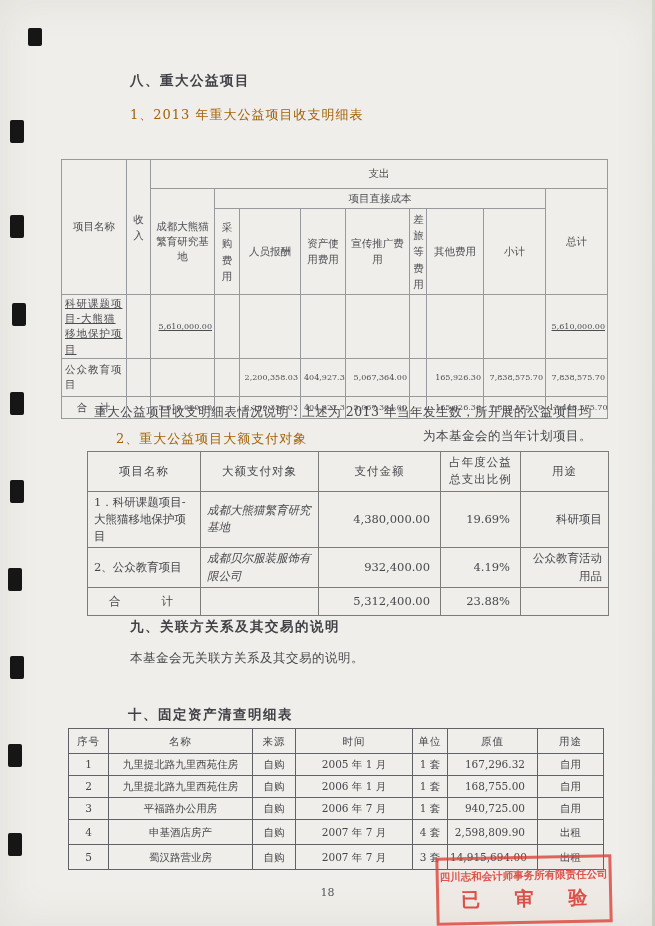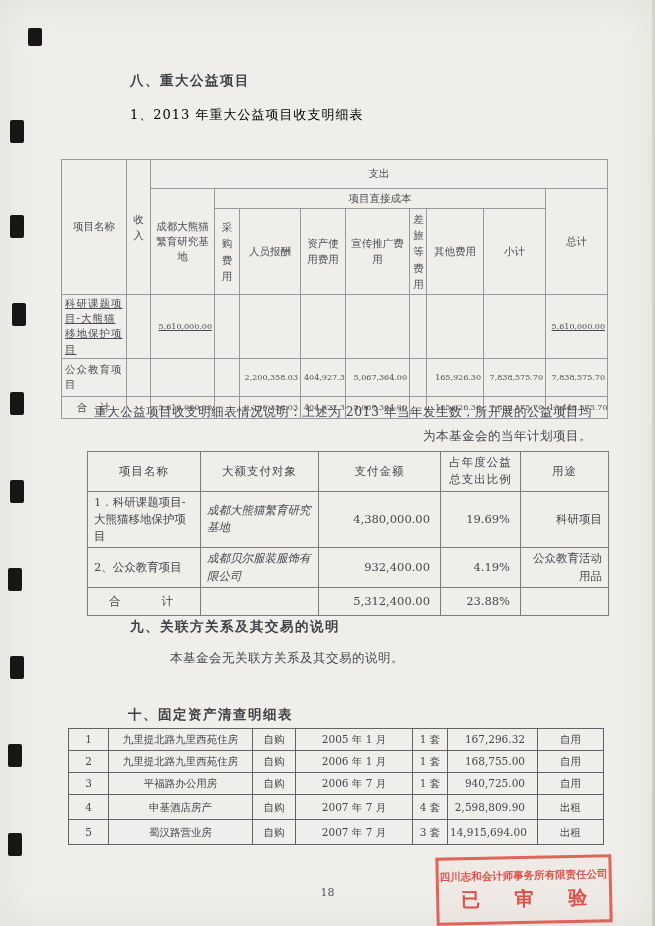--- a/index.html
+++ b/index.html
@@ -9,21 +9,21 @@
     background:#f0eeea;
     overflow:hidden;
     font-family:"DejaVu Serif","Liberation Serif",serif;
     color:#494b50;
     box-shadow:inset 0 0 40px rgba(120,120,110,0.12);
   }
   .edge-right{position:absolute;right:0;top:0;width:3px;height:100%;background:linear-gradient(to bottom,#c9cfc2,#b9c2b2);opacity:.7;}
   .bind-mark{position:absolute;background:#161616;width:14px;height:23px;border-radius:2px;}
 
   .h-section{position:absolute;font-size:13.5px;font-weight:600;letter-spacing:1.5px;color:#404247;}
-  .h-sub{position:absolute;font-size:13px;letter-spacing:1px;color:#000000;}
+  .h-sub{position:absolute;font-size:13px;letter-spacing:1px;color:#a16207;}
   .body-text{position:absolute;font-size:12.5px;letter-spacing:.5px;color:#45474c;}
 
   table{border-collapse:collapse;table-layout:fixed;position:absolute;}
   td{border:1px solid #98999c;overflow:hidden;vertical-align:middle;}
 
   
   .t1{left:61px;top:159px;width:546px;font-size:10.5px;color:#4c4e53;}
   .t1 td{text-align:center;padding:1px 3px;line-height:1.45;}
   .t1 tr.hr1 td{height:26px;}
   .t1 tr.hr2 td{height:17px;}
@@ -160,20 +160,21 @@
       <td class="num"></td>
       <td class="num">165,926.30</td>
       <td class="num">7,838,575.70</td>
       <td class="num">13,448,575.70</td>
     </tr>
   </tbody>
     </table>
 
   <div class="body-text" style="left:44px;top:400px;width:548px;text-indent:38px;line-height:1.95;text-align:right;">重大公益项目收支明细表情况说明：上述为 2013 年当年发生数，所开展的公益项目均为本基金会的当年计划项目。</div>
 
+  <div class="h-sub" style="left:116px;top:430px;">2、重大公益项目大额支付对象</div>
 
   <table class="t2">
     <colgroup>
       <col style="width:113px">
         <col style="width:118px">
         <col style="width:122px">
         <col style="width:80px">
         <col style="width:88px">
     </colgroup>
     <tbody>
@@ -202,35 +203,44 @@
       <td class="c-name">合　　计</td>
       <td class="c-payee"></td>
       <td class="c-amt">5,312,400.00</td>
       <td class="c-pct">23.88%</td>
       <td class="c-use"></td>
     </tr>
   </tbody>
     </table>
 
   <div class="h-section" style="left:130px;top:618px;">九、关联方关系及其交易的说明</div>
-  <div class="body-text" style="left:130px;top:650px;margin-left:40px;">本基金会无关联方关系及其交易的说明。</div>
+  <div class="body-text" style="left:130px;top:650px;">本基金会无关联方关系及其交易的说明。</div>
 
   <div class="h-section" style="left:128px;top:706px;">十、固定资产清查明细表</div>
 
   <table class="t3">
     <colgroup>
       <col style="width:40px">
         <col style="width:144px">
         <col style="width:43px">
         <col style="width:117px">
       <col style="width:35px">
         <col style="width:90px">
         <col style="width:66px">
     </colgroup>
     <tbody>
+        <tr class="hr">
+      <td>序号</td>
+      <td>名称</td>
+      <td>来源</td>
+      <td>时间</td>
+      <td>单位</td>
+      <td>原值</td>
+      <td>用途</td>
+    </tr>
     <tr class="r r1">
       <td>1</td>
       <td>九里提北路九里西苑住房</td>
       <td>自购</td>
       <td>2005 年 1 月</td>
       <td>1 套</td>
       <td class="c-val">167,296.32</td>
       <td>自用</td>
     </tr>
     <tr class="r r2">

